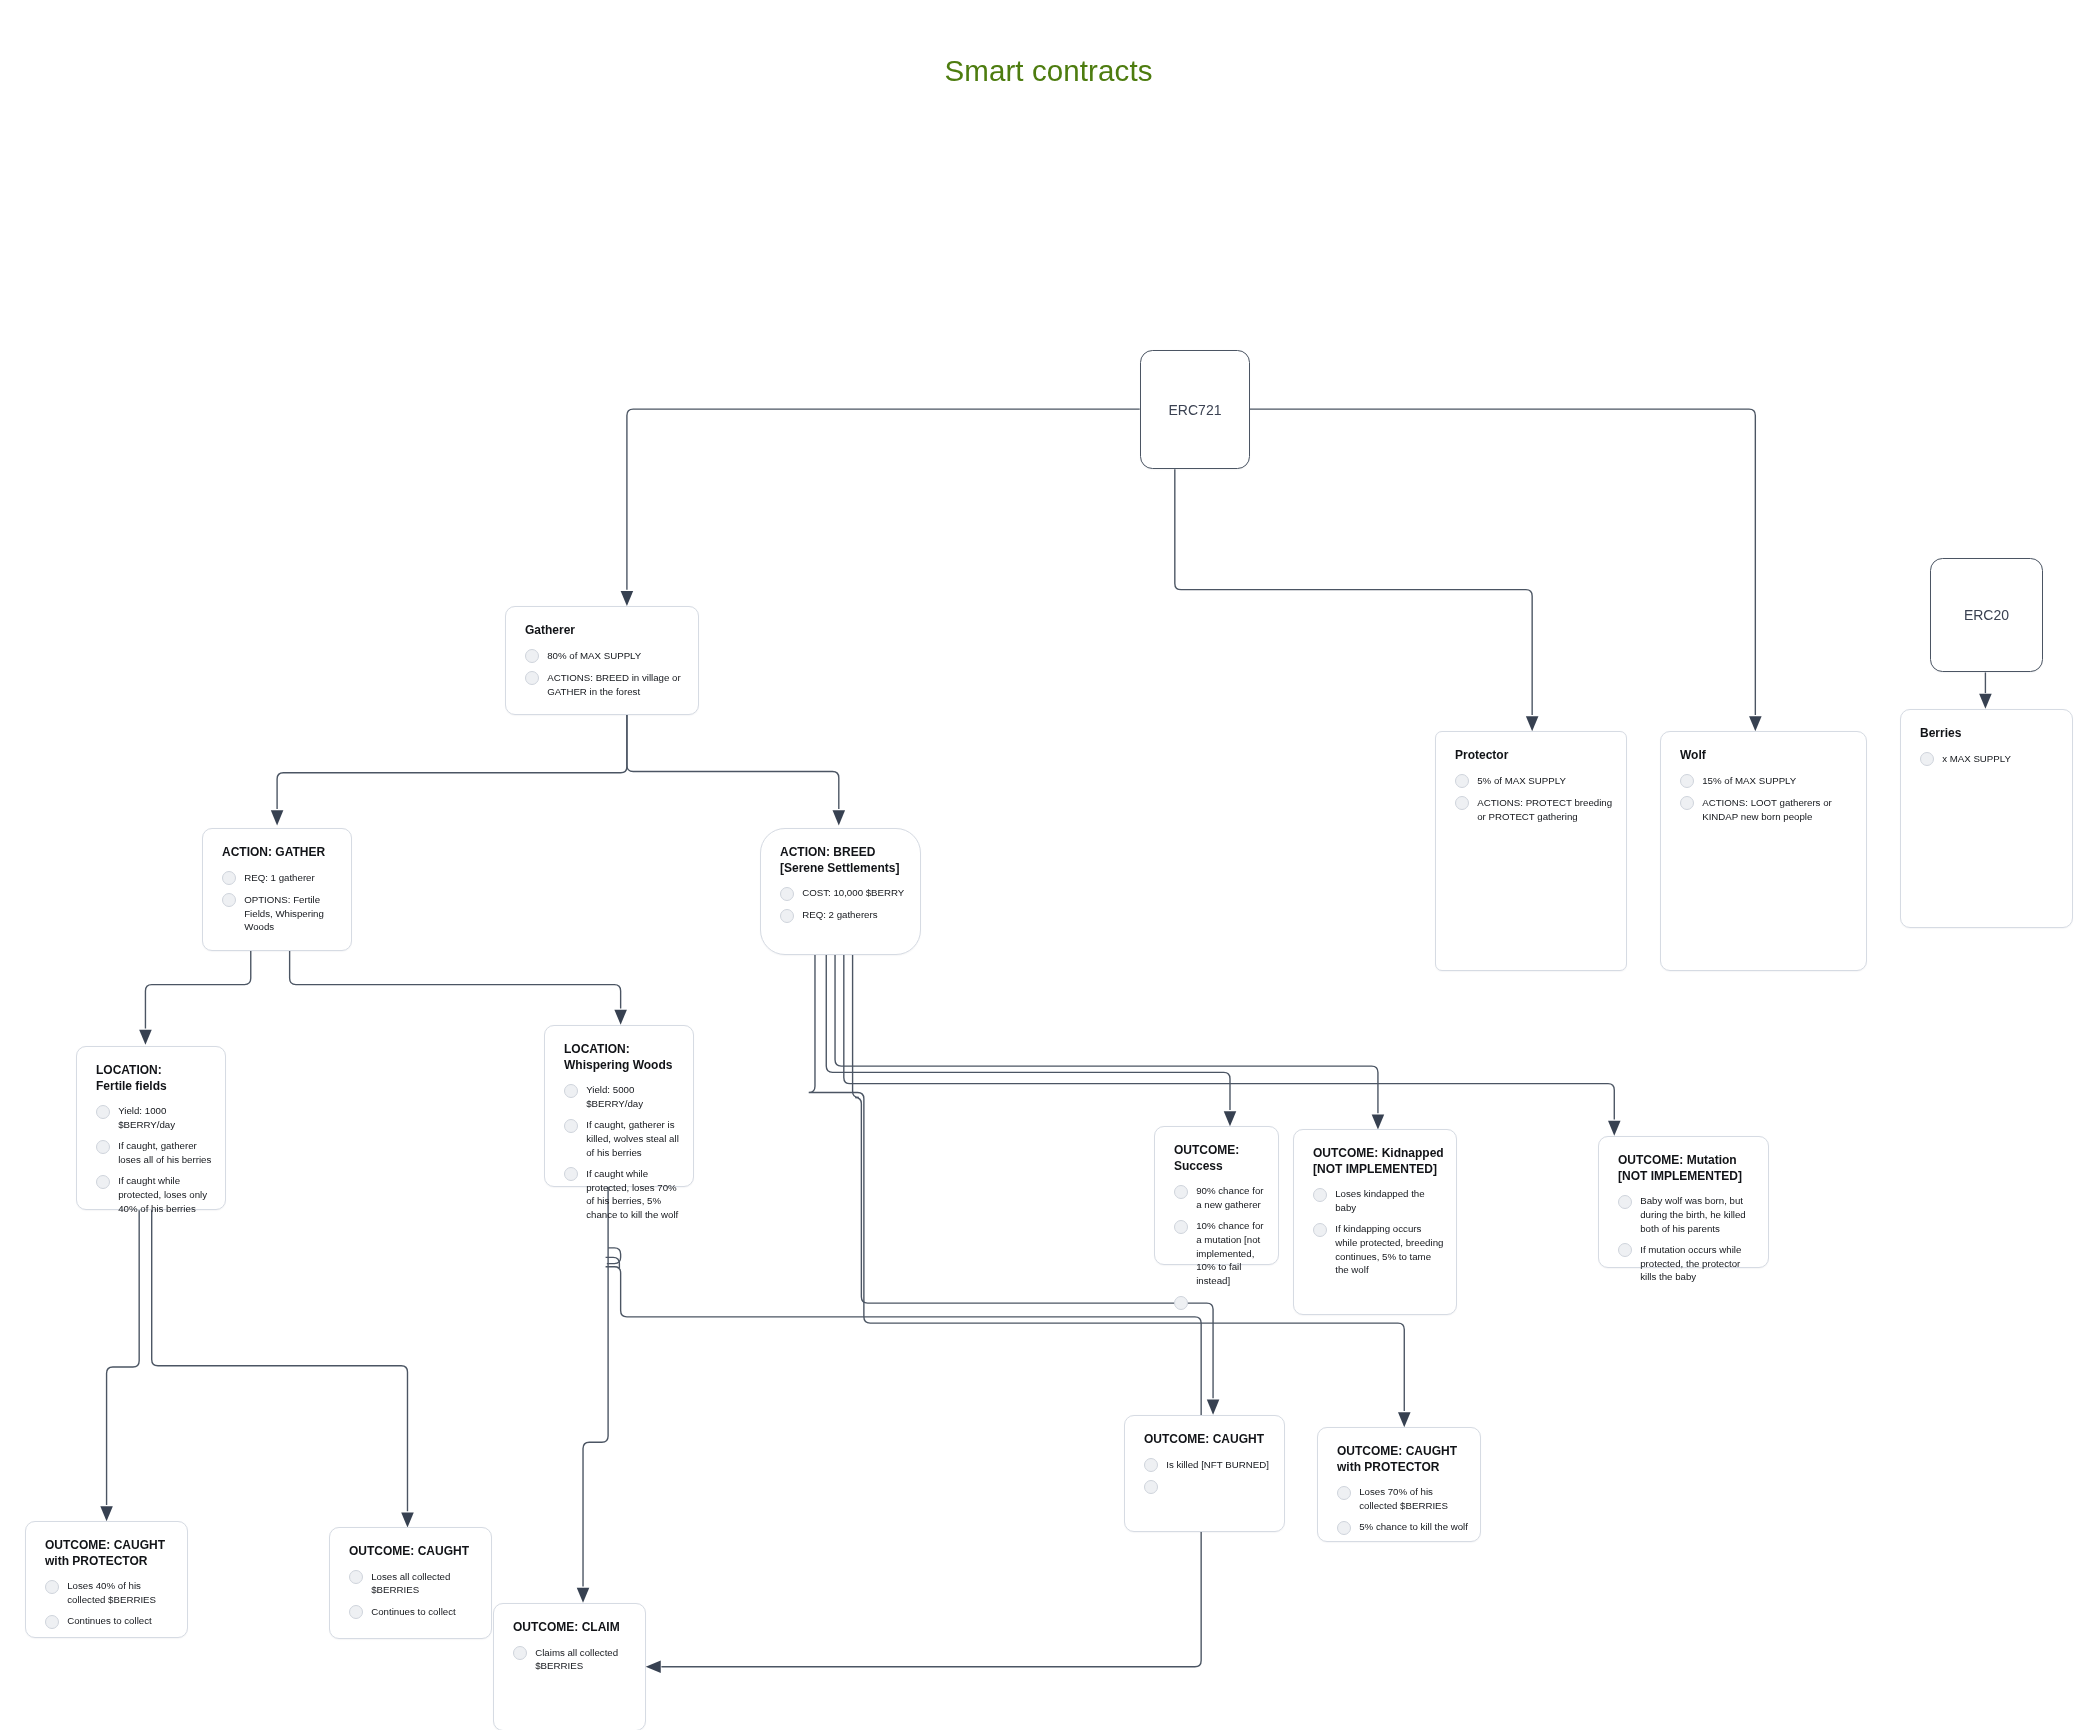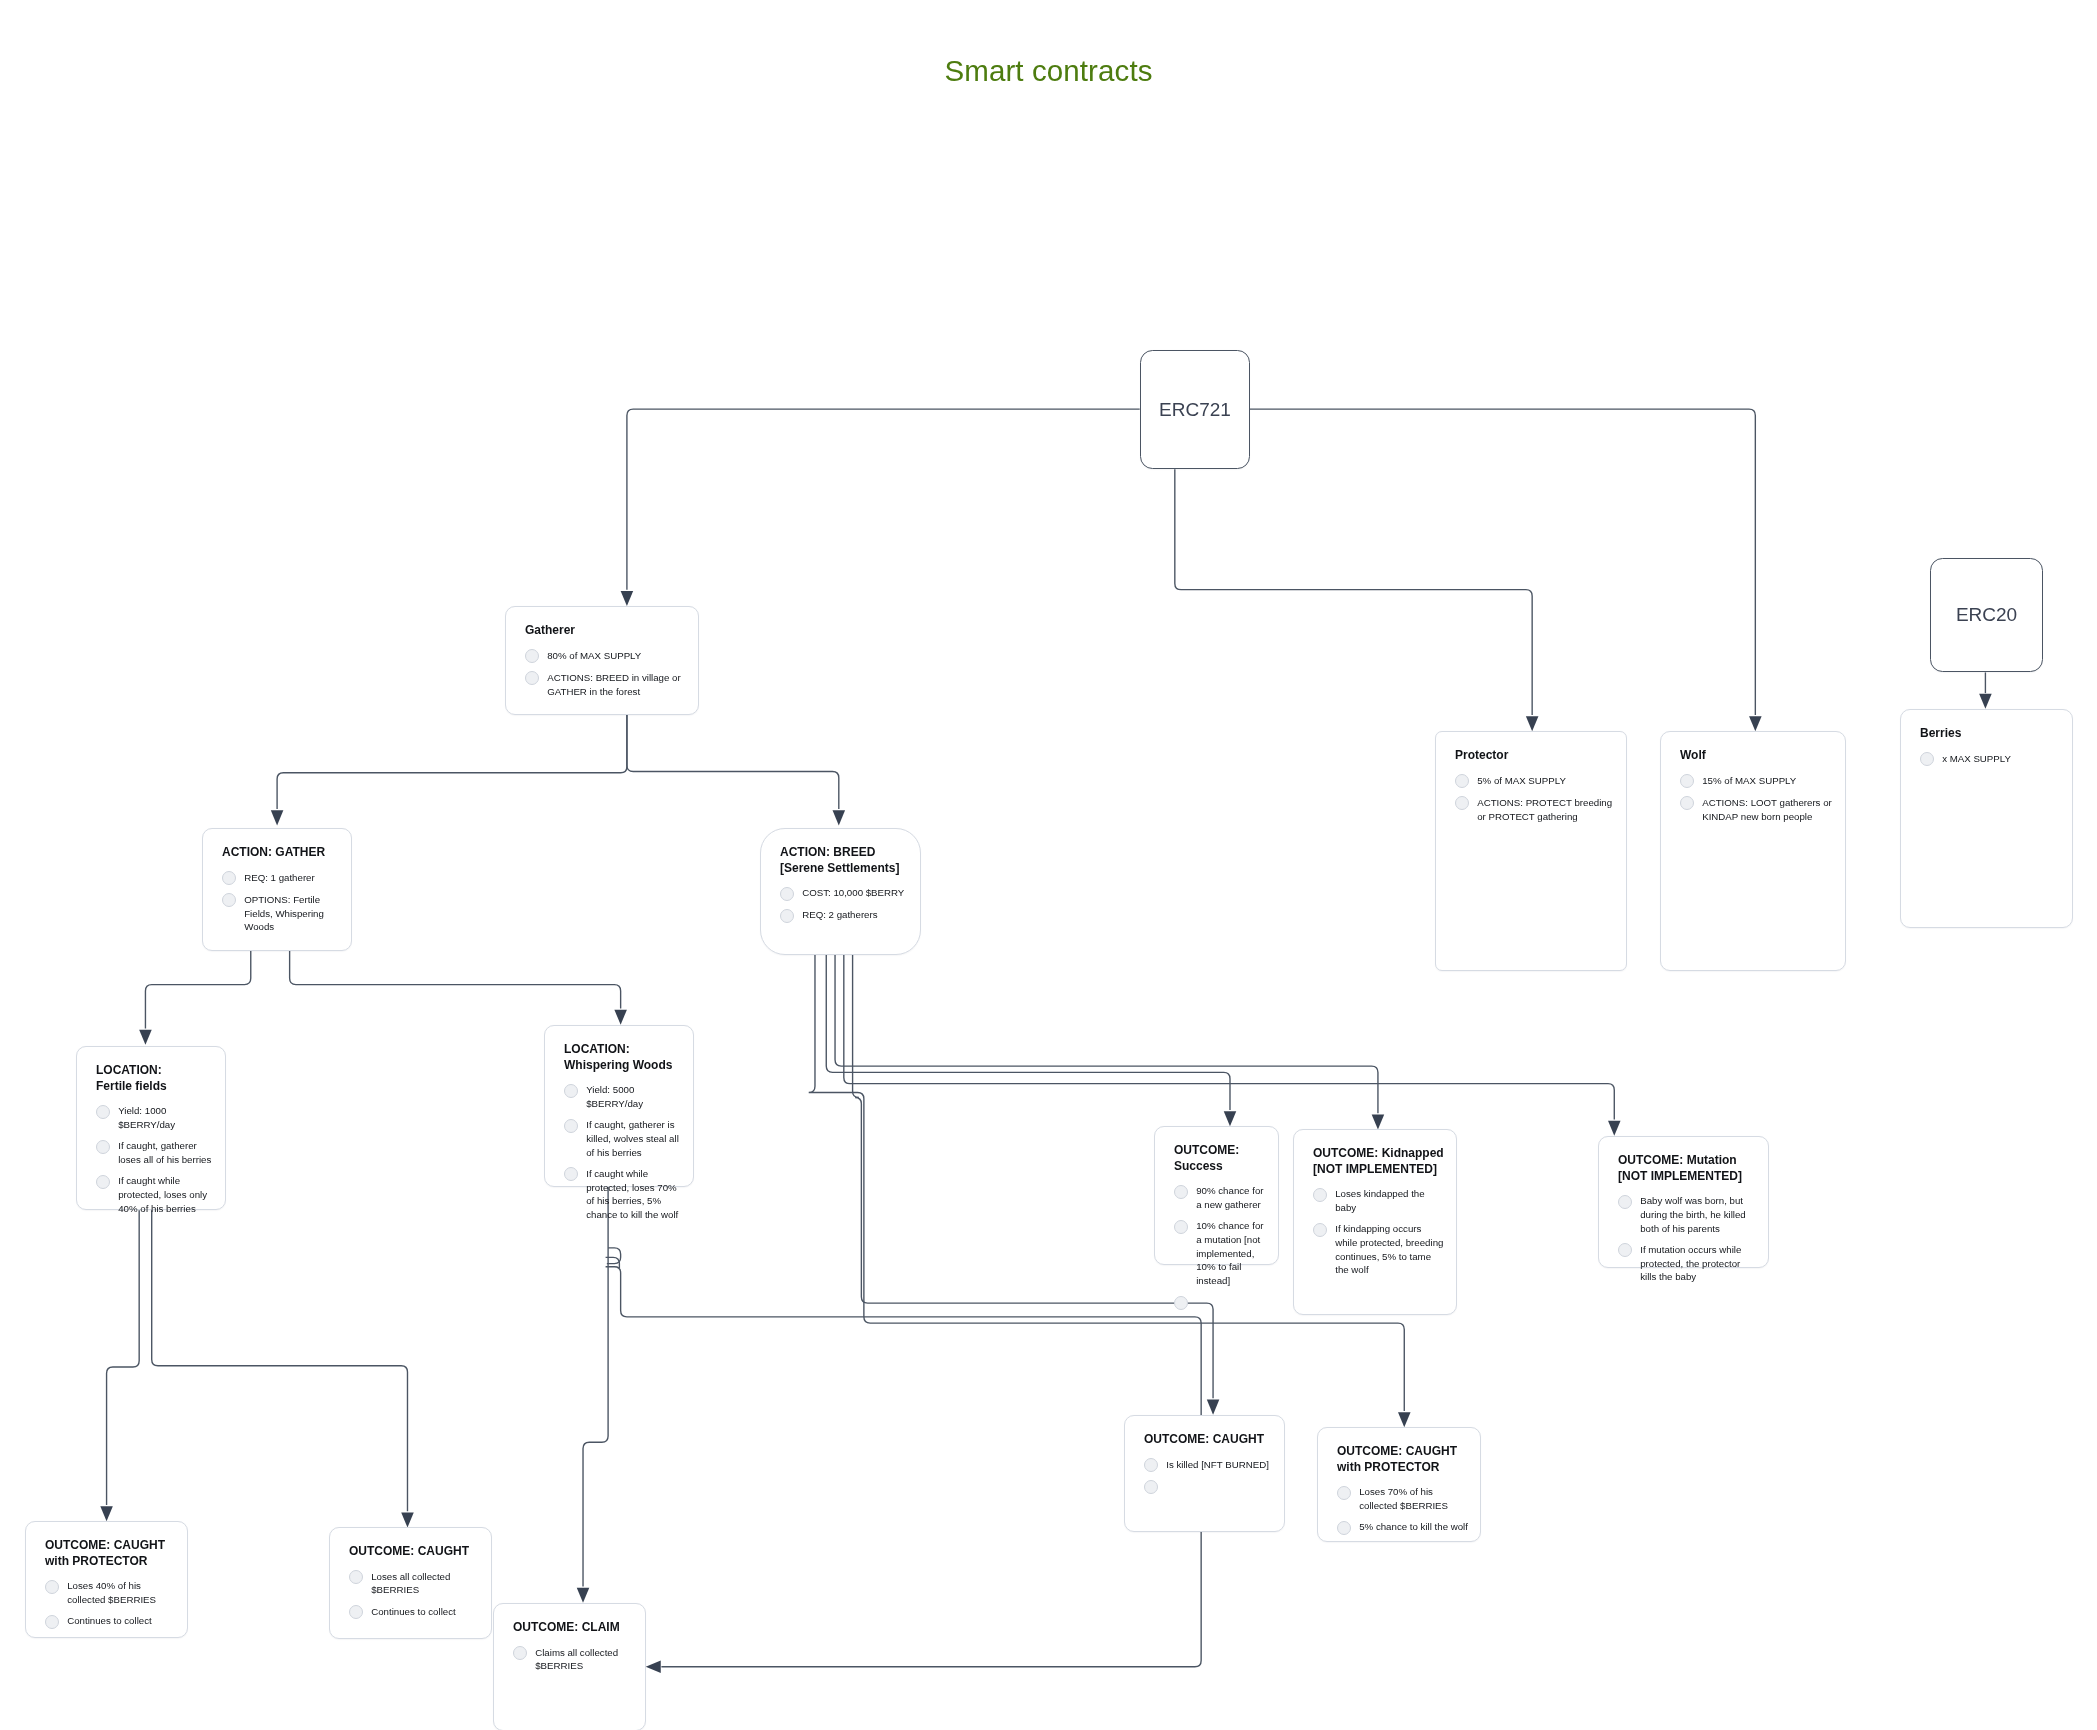--- a/index.html
+++ b/index.html
@@ -52,21 +52,21 @@
     box-shadow:0 0.6px 1.3px rgba(16,24,40,0.04);
   }
   .node.plain{
     border:1.1px solid #4b5563;
     border-radius:12.5px;
     display:flex;
     align-items:center;
     justify-content:center;
   }
   .node.plain .plain-label{
-    font-size:19px;
+    font-size:14px;
     color:#3b4252;
     font-weight:400;
   }
   .node-title{
     font-size:12px;
     font-weight:700;
     line-height:1.28;
     color:#111317;
     margin:16.3px 0 0 19px;
     padding-right:11.3px;
@@ -195,21 +195,21 @@
         <span class="bullet-dot"></span>
         <span class="bullet-text">5% of MAX SUPPLY</span>
       </li>
       <li>
         <span class="bullet-dot"></span>
         <span class="bullet-text">ACTIONS: PROTECT breeding or PROTECT gathering</span>
       </li>
     </ul>
   </div>
 
-  <div class="node" style="left:1660px; top:731px; width:186px; height:240px;">
+  <div class="node" style="left:1660px; top:731px; width:207px; height:240px;">
     <div class="node-title">Wolf</div>
     <ul class="bullets">
       <li>
         <span class="bullet-dot"></span>
         <span class="bullet-text">15% of MAX SUPPLY</span>
       </li>
       <li>
         <span class="bullet-dot"></span>
         <span class="bullet-text">ACTIONS: LOOT gatherers or KINDAP new born people</span>
       </li>

